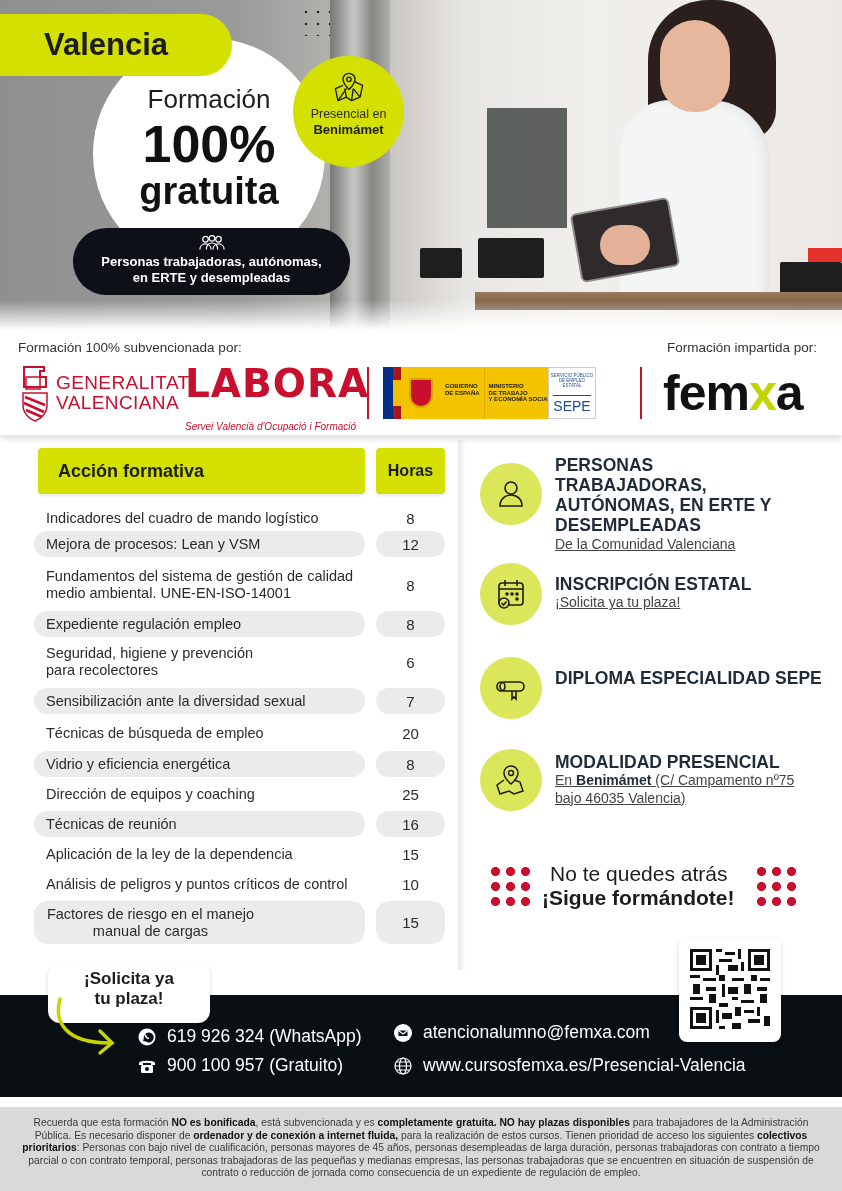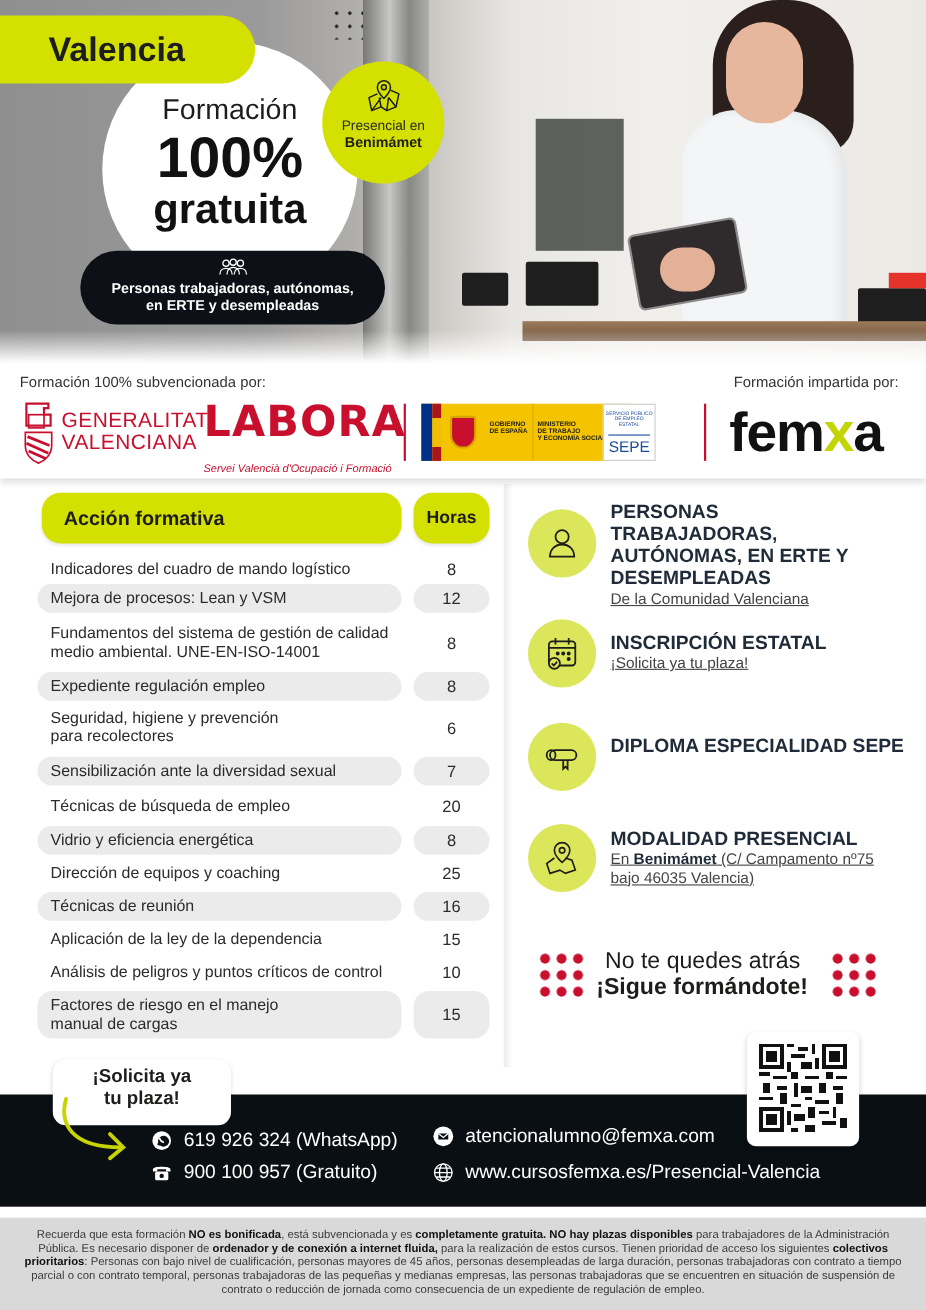--- a/index.html
+++ b/index.html
@@ -63,28 +63,28 @@
   .gob .gtxt { font-size: 6px; font-weight: 700; color: #1d1d1b; line-height: 1.1; padding-top: 16px; padding-left: 4px; }
   .gob .sep { width: 1px; background: #e0a800; margin: 0 4px; }
   .sepe { position: absolute; left: 548px; top: 37px; width: 48px; height: 52px; background: #fff; border: 1px solid #ccc; text-align: center; }
   .sepe .s1 { font-size: 4.5px; color: #1a4c9a; margin-top: 6px; line-height: 1.1; }
   .sepe .s2 { font-size: 14px; color: #1a4c9a; margin-top: 6px; border-top: 1px solid #1a4c9a; margin-left: 4px; margin-right: 4px; padding-top: 2px; }
   .femxa { position: absolute; left: 663px; top: 38px; font-size: 50px; font-weight: 700; color: #111; letter-spacing: -1px; line-height: 1; }
   .femxa .x { color: #c2d500; }
 
   
   .right-shadow { position: absolute; left: 458px; top: 440px; width: 8px; height: 530px; background: linear-gradient(90deg, rgba(0,0,0,.08), rgba(0,0,0,0)); }
-  .th { position: absolute; top: 448px; height: 46px; background: #d4e000; border-radius: 17px; display: flex; align-items: center;
+  .th { position: absolute; top: 448px; height: 46px; background: #d4e000; border-radius: 4px; display: flex; align-items: center;
     font-weight: 700; font-size: 18px; color: #1d1d1b; box-shadow: 0 2px 3px rgba(0,0,0,.08); }
   .th-course { left: 38px; width: 327px; padding-left: 20px; }
   .th-hours { left: 376px; width: 69px; justify-content: center; font-size: 16px; }
   .row { position: absolute; left: 34px; width: 411px; display: flex; align-items: center; }
   .row .c-name { width: 331px; height: 100%; font-size: 14.5px; color: #2b2b2b; line-height: 1.15; display: flex; align-items: center; padding-left: 12px; border-radius: 14px; }
   .row .c-hours { position: absolute; left: 342px; width: 69px; height: 100%; font-size: 15px; color: #2b2b2b; display: flex; align-items: center; justify-content: center; border-radius: 14px; }
-  .row.shaded .c-name, .row.shaded .c-hours { background: #ebebeb; }
+  .row.shaded .c-name, .row.shaded .c-hours { background: #ebebeb; text-align: center; }
 
   
   .feat { position: absolute; left: 480px; display: flex; }
   .feat .ic { width: 62px; height: 62px; border-radius: 50%; background: #dbe65a; display: flex; align-items: center; justify-content: center; flex: none; }
   .feat .ic svg { width: 36px; height: 36px; }
   .feat .tx { margin-left: 13px; }
   .feat .h { font-weight: 700; font-size: 17.5px; color: #1f2b38; line-height: 1.15; }
   .feat .s { font-size: 14px; color: #444; line-height: 1.25; text-decoration: underline; }
   .feat .s b { color: #1f2b38; }
 

